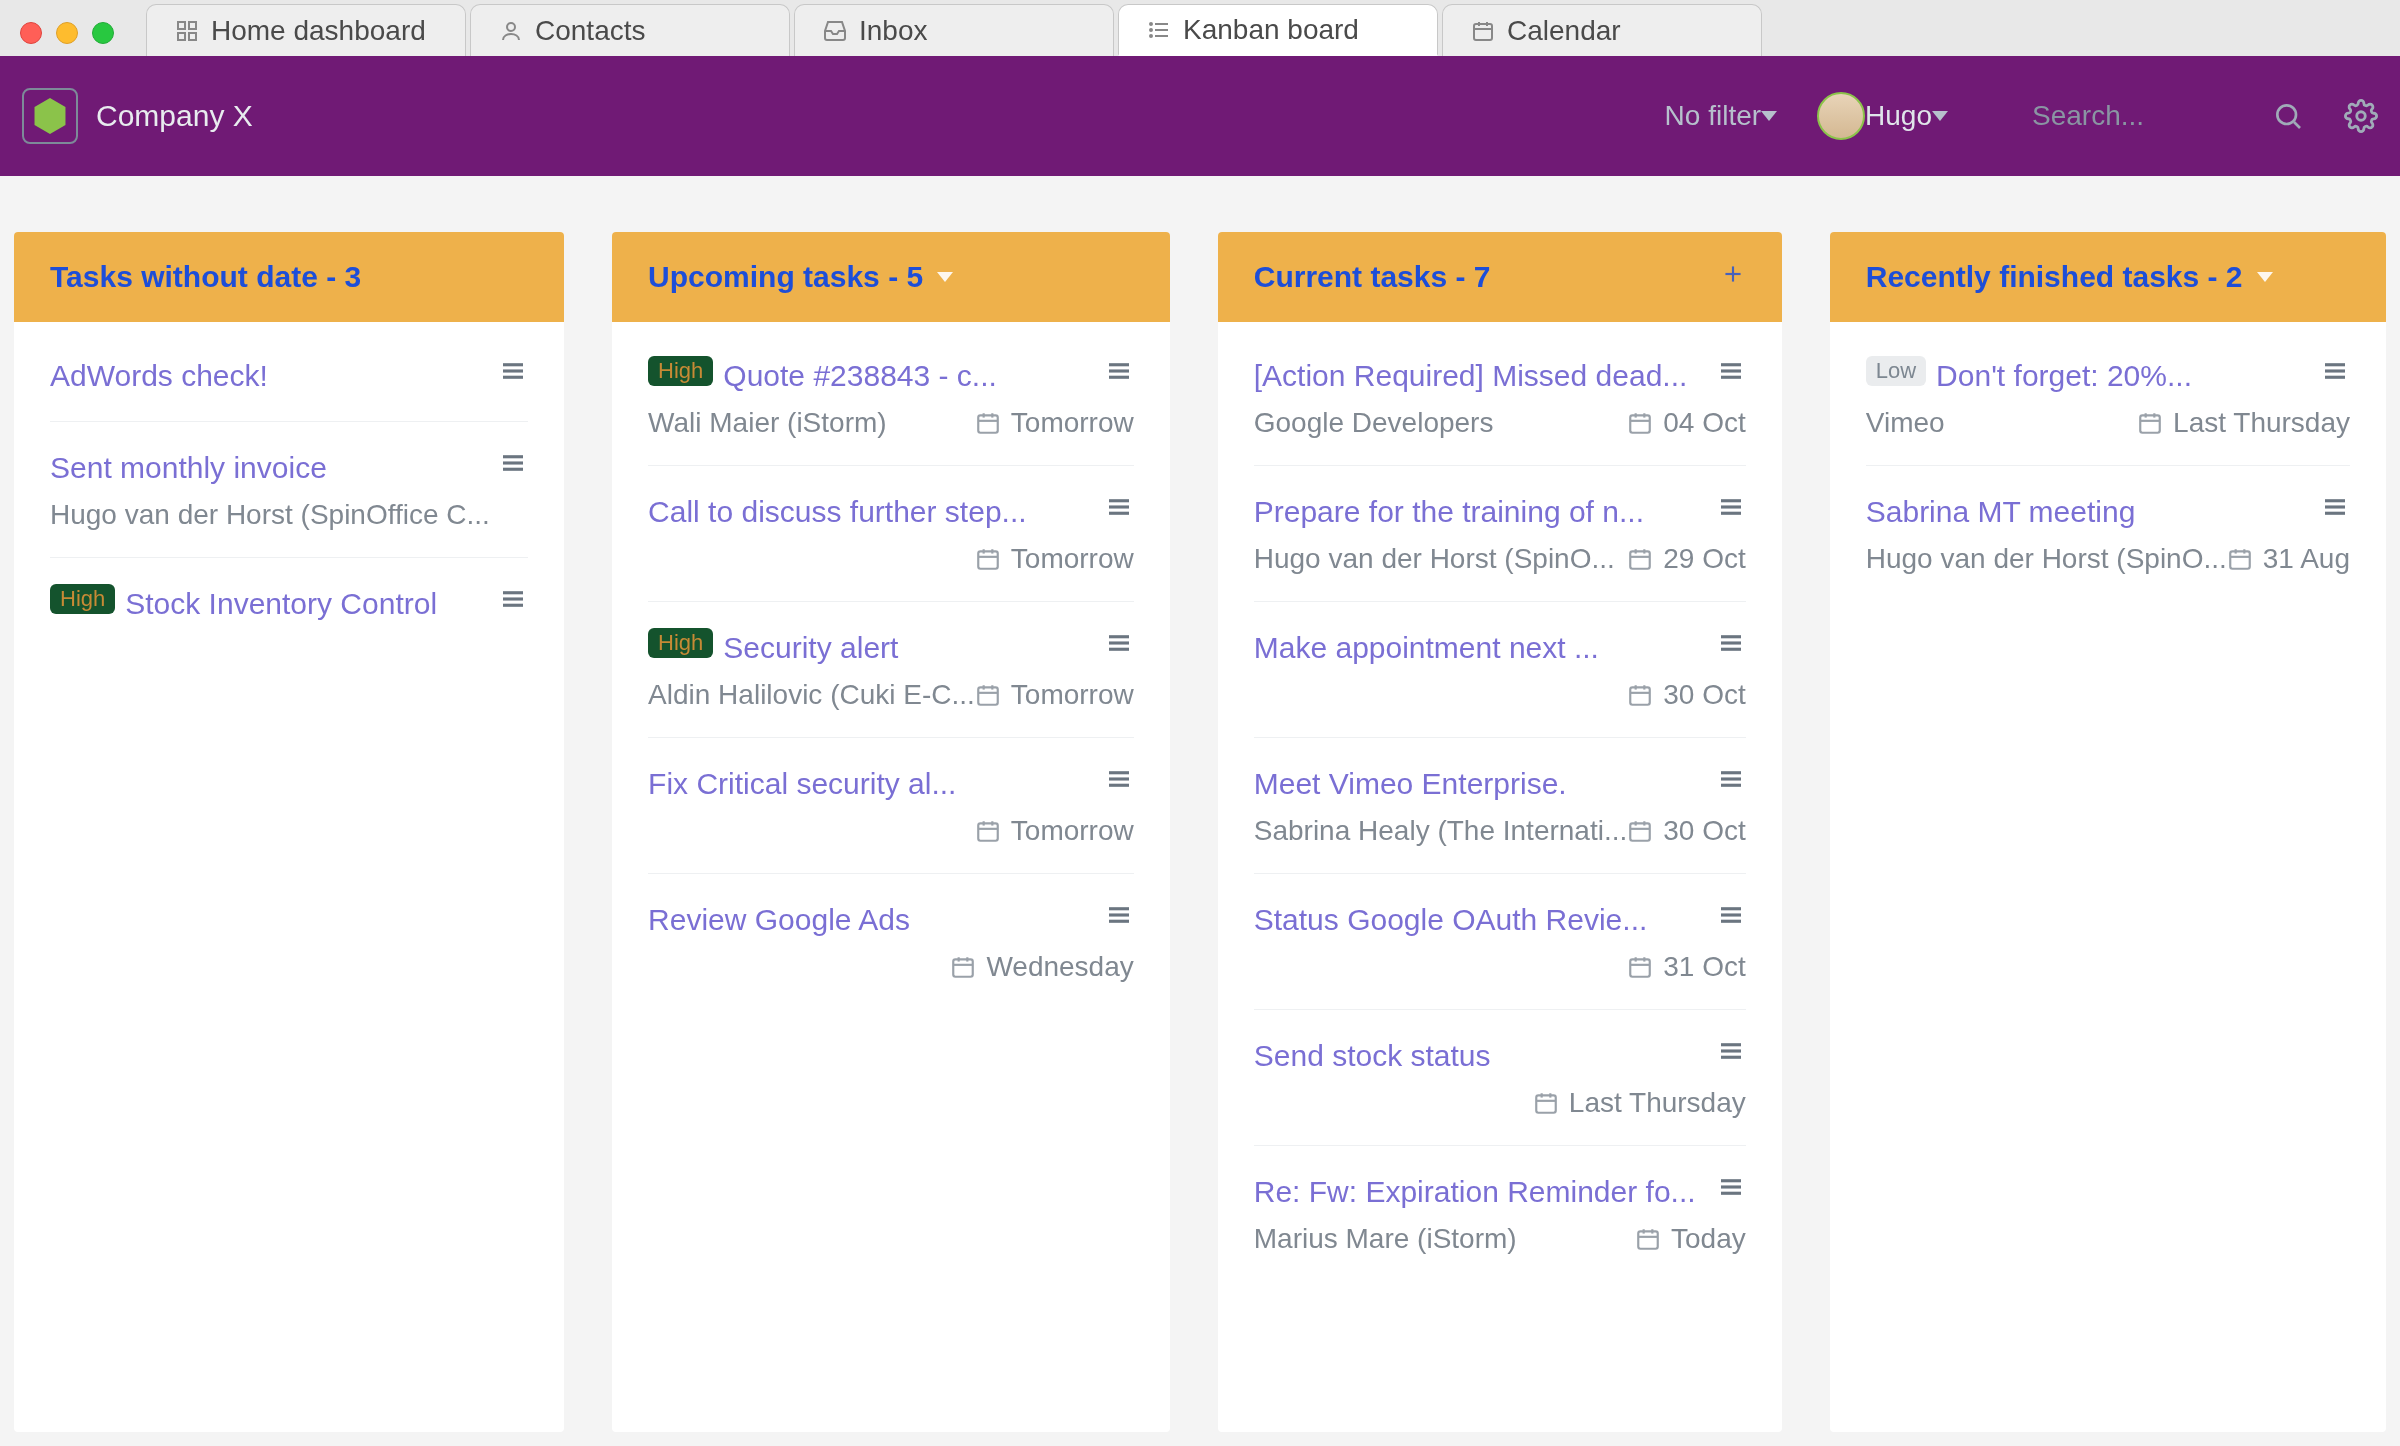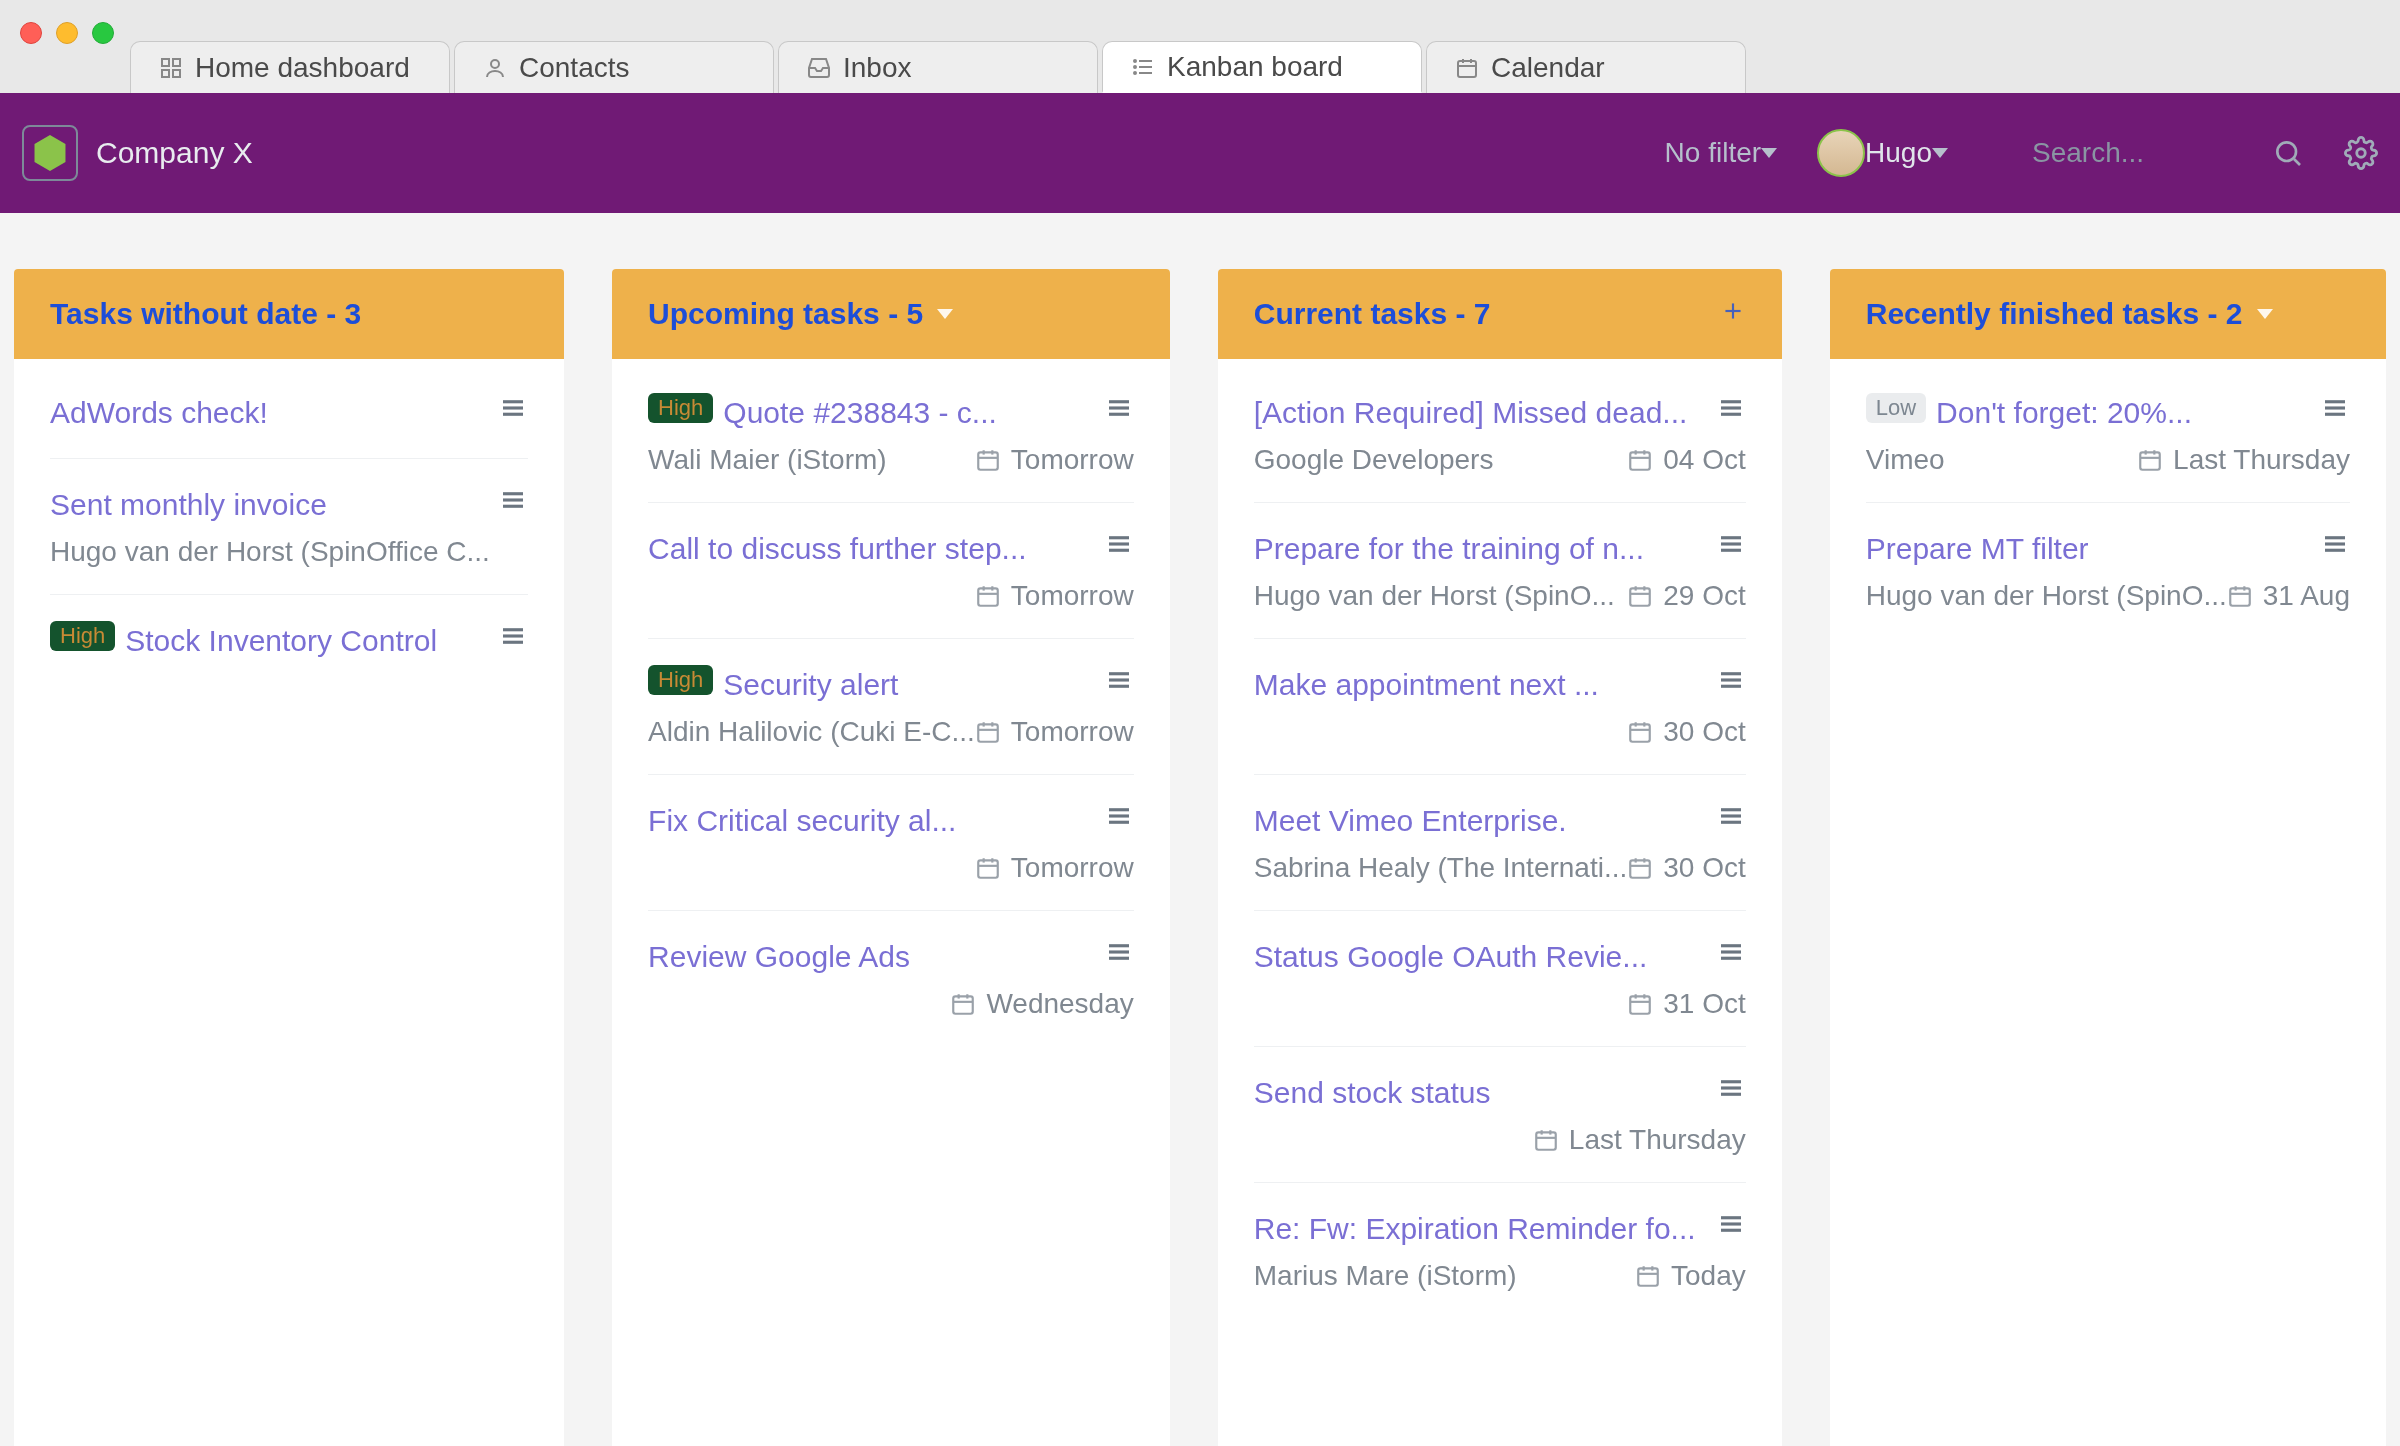--- a/index.html
+++ b/index.html
@@ -7,25 +7,26 @@
   font-family: -apple-system, BlinkMacSystemFont, "Segoe UI", Helvetica, Arial, sans-serif;
   background: #f0f0f0;
   width: 2400px;
   height: 1446px;
   overflow: hidden;
   transform-origin: top left;
 }
 
 
 .window-chrome {
-  height: 93px;
+  height: 56px;
   background: #e8e8e8;
   display: flex;
   align-items: flex-end;
   position: relative;
+  padding-left: 16px;
 }
 .traffic-lights {
   display: flex;
   gap: 14px;
   padding-left: 20px;
   position: absolute;
   left: 0;
   top: 22px;
 }
 .traffic-light {
@@ -746,21 +747,21 @@
                   <line x1="16" y1="3" x2="16" y2="7"></line>
                 </svg>
               </span>
               <span>Last Thursday</span>
             </span>
           </div>
       </div>
       <div class="card">
         <div class="card-title-row">
 
-          <span class="card-title">Prepare MT filter</span>
+          <span class="card-title">Sabrina MT meeting</span>
         </div>
         <span class="menu-icon"><svg width="30" height="30" viewBox="0 0 24 24" stroke="currentColor" stroke-width="2.5">
               <line x1="4" y1="7" x2="20" y2="7"></line>
               <line x1="4" y1="12" x2="20" y2="12"></line>
               <line x1="4" y1="17" x2="20" y2="17"></line>
             </svg></span>
         <div class="card-meta">
             <span class="card-subtitle">Hugo van der Horst (SpinO...</span>
             <span class="card-date">
               <span class="cal-icon">

